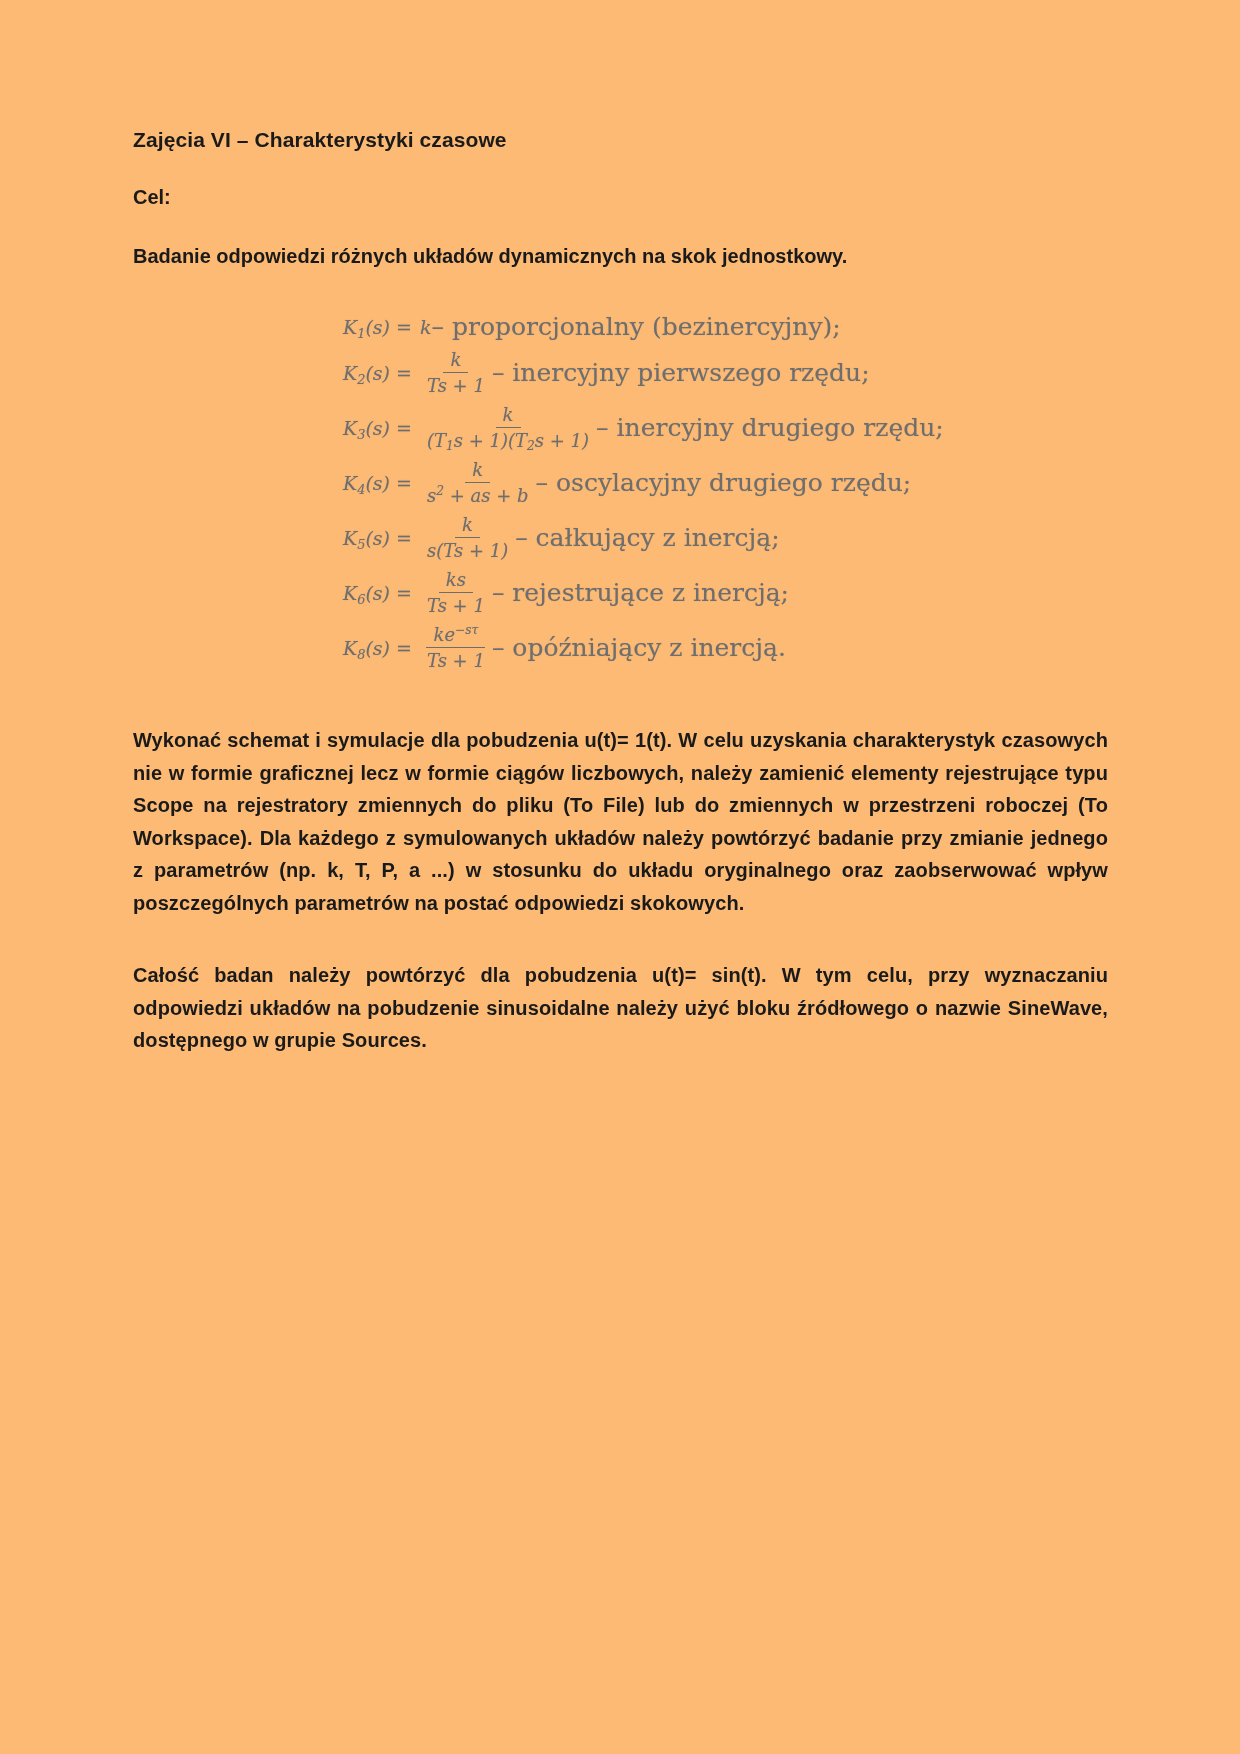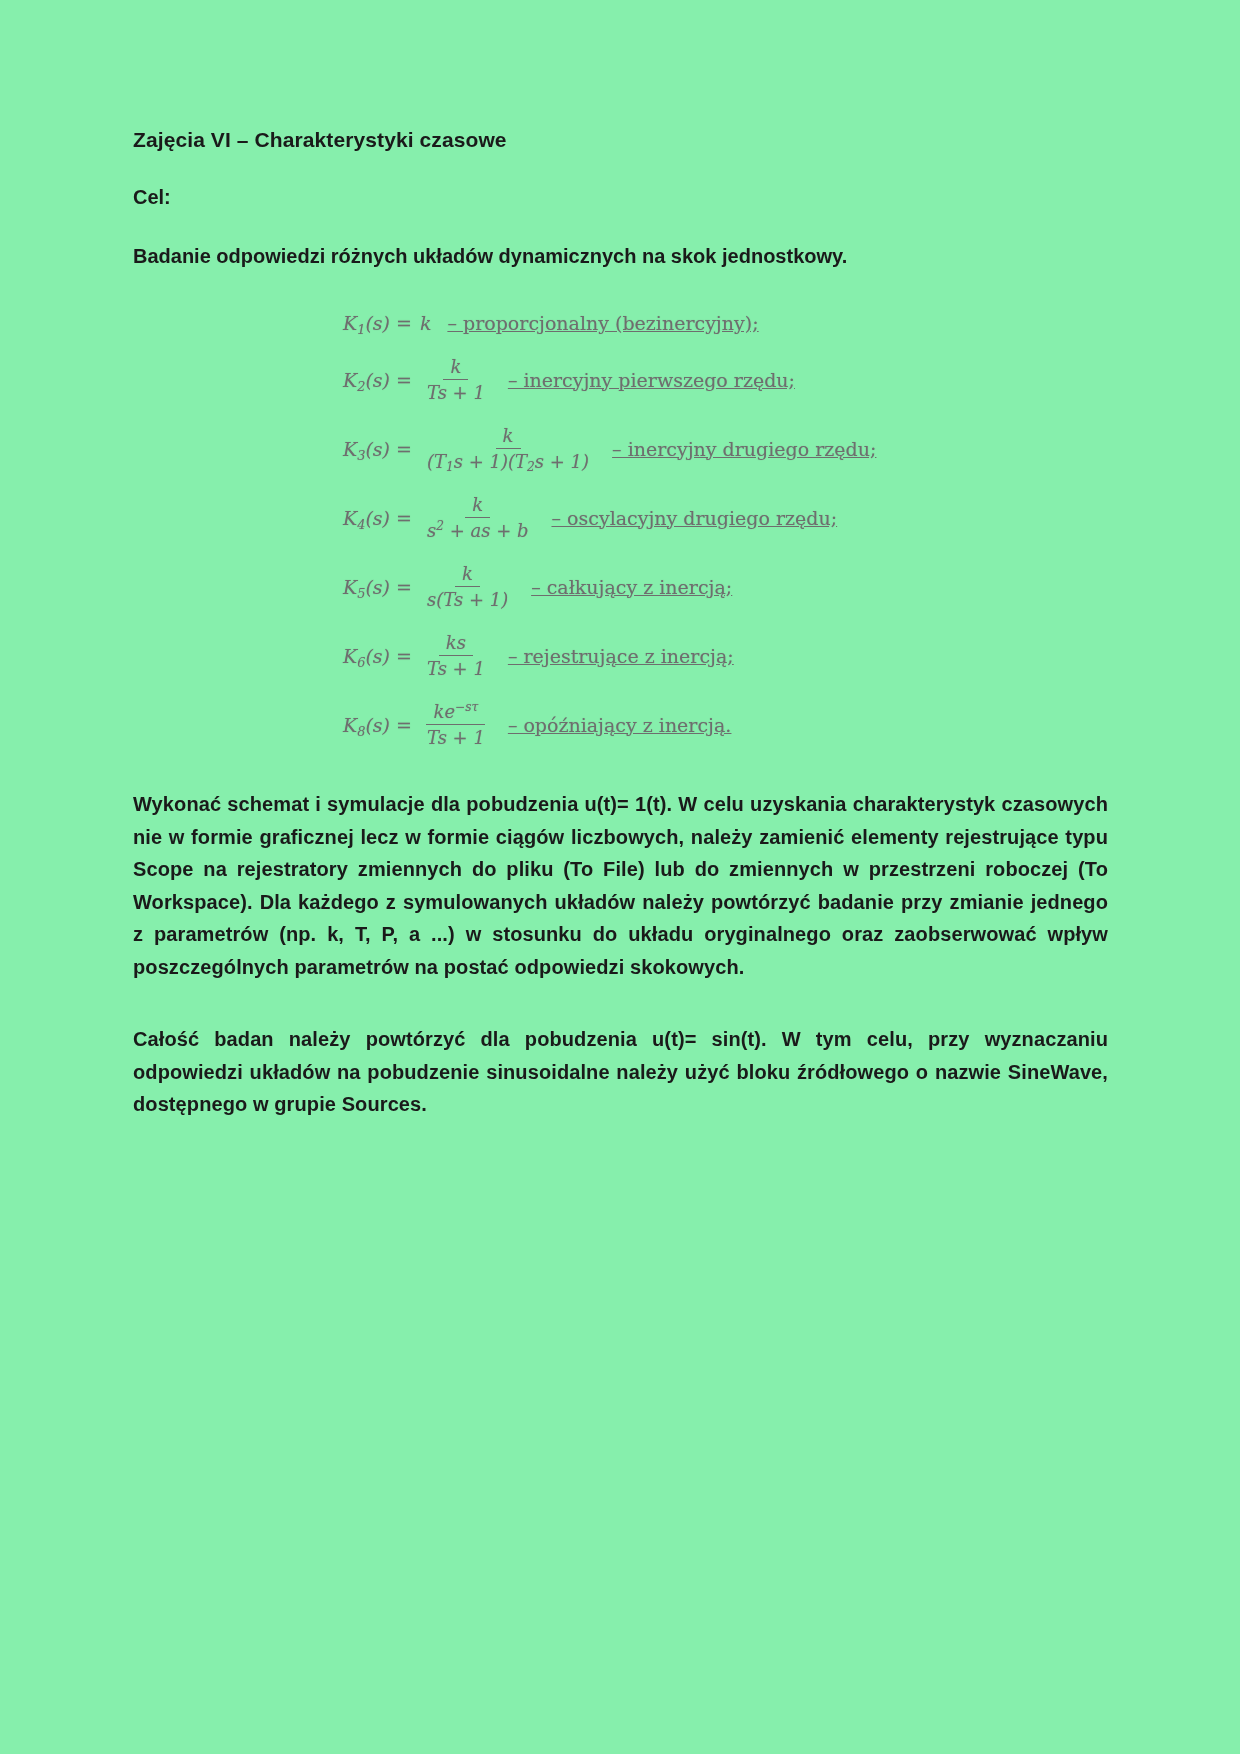--- a/index.html
+++ b/index.html
@@ -9,21 +9,21 @@
     background: #fdfdfd;
     font-family: "Liberation Sans", sans-serif;
     color: #1a1a1a;
     overflow: hidden;
   }
   .page {
     box-sizing: border-box;
     width: 1240px;
     height: 1754px;
     padding: 128px 132px 0 133px;
-    background: #86efac;
+    background: #fdba74;
   }
   .title {
     font-size: 21px;
     font-weight: 700;
     margin: 0 0 34px 0;
     letter-spacing: 0.1px;
   }
   .goal {
     font-size: 20px;
     font-weight: 700;
@@ -32,21 +32,21 @@
   .intro {
     font-size: 20px;
     font-weight: 600;
     line-height: 31px;
     margin: 0 0 40px 0;
   }
   .formulas {
     margin: 0 0 0 210px;
     display: flex;
     flex-direction: column;
-    gap: 22px;
+    gap: 8px;
     min-height: 372px;
   }
   .frow {
     display: flex;
     align-items: center;
     white-space: nowrap;
   }
   .math, .fdesc {
     font-family: "DejaVu Serif", serif;
     color: #6e6e6e;
@@ -69,23 +69,22 @@
     border-bottom: 1.6px solid #6e6e6e;
     padding: 0 7px 2px 7px;
     text-align: center;
   }
   .den {
     padding: 2px 7px 0 7px;
     text-align: left;
   }
   .fdesc {
     font-style: normal;
-    font-size: 19px;
-    margin-left: 16px;
-    text-decoration: underline;
+    font-size: 25px;
+    margin-left: 0;
   }
   sub, sup {
     font-size: 68%;
     line-height: 0;
   }
   sub { vertical-align: -0.28em; }
   sup { vertical-align: 0.55em; }
   .para {
     font-size: 20px;
     font-weight: 600;

